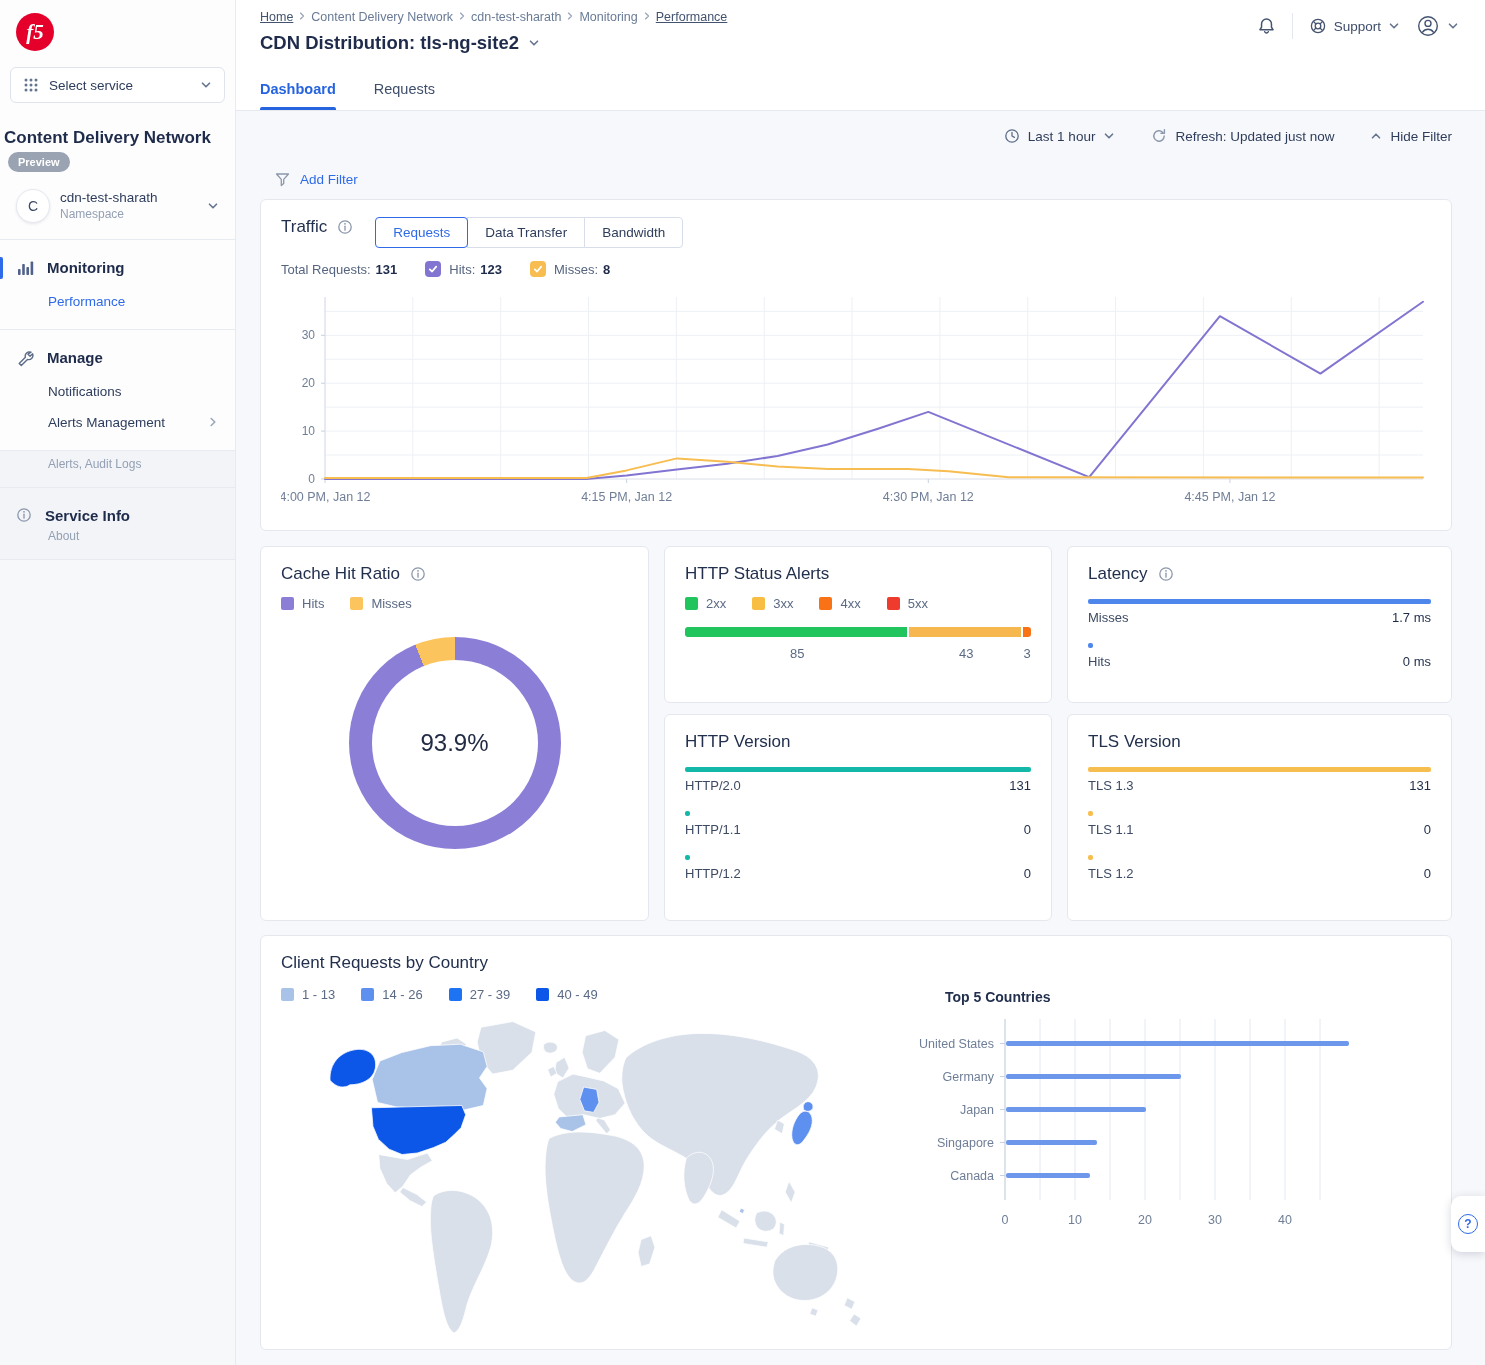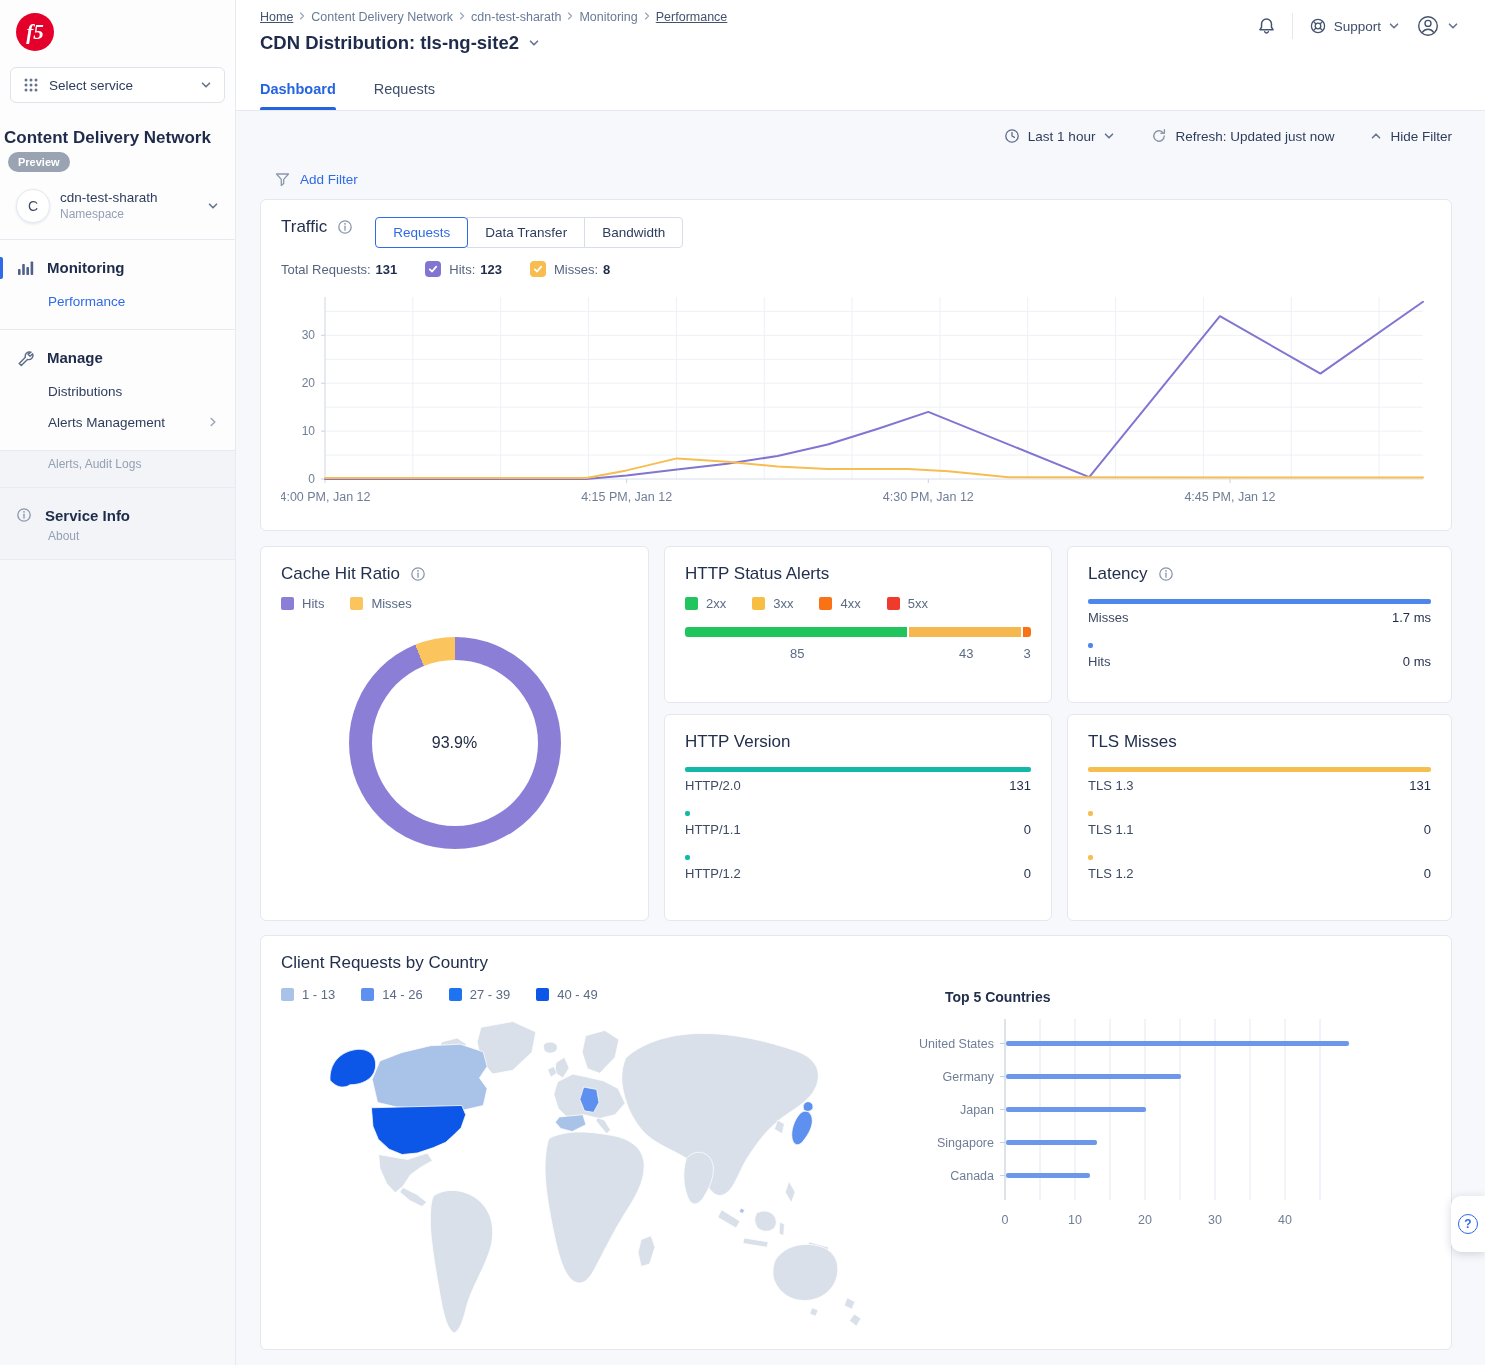--- a/index.html
+++ b/index.html
@@ -68,21 +68,21 @@
   #traffic-chart{margin-top:10px}
   
   .grid2{display:grid;grid-template-columns:389px 388px 1fr;grid-template-rows:157px 207px;gap:11px 15px;margin-top:15px}
   .grid2 .panel{overflow:hidden}
   .cache-card{grid-row:1/3}
   .legend{display:flex;gap:26px;margin-top:12px;font-size:13px;color:#5b6a85;align-items:center;flex-wrap:wrap}
   .legend-item{display:flex;align-items:center}
   .sw{width:13px;height:13px;border-radius:2px;margin-right:8px;flex:none}
   .donut-wrap{display:flex;justify-content:center;margin-top:26px}
   .donut{width:212px;height:212px;border-radius:50%;position:relative}
-  .donut-hole{position:absolute;inset:23px;background:#fff;border-radius:50%;display:flex;align-items:center;justify-content:center;font-size:16px;color:#222c44}
+  .donut-hole{position:absolute;inset:23px;background:#fff;border-radius:50%;display:flex;align-items:center;justify-content:center;font-size:24px;color:#222c44}
   .hbar{display:flex;gap:2px;height:10px;margin-top:16px}
   .hbar-seg:first-child{border-radius:3px 0 0 3px}
   .hbar-seg:last-child{border-radius:0 3px 3px 0}
   .hbar-labels{position:relative;height:18px;margin-top:9px;font-size:13px;color:#5b6a85}
   .hbar-label{position:absolute;transform:translateX(-50%)}
   .meter-row{margin-top:18px}
   .meter-row.firstrow{margin-top:15px}
   .meter-bar{height:5px;border-radius:2px}
   .meter-info{display:flex;justify-content:space-between;margin-top:6px;font-size:13px}
   .meter-label{color:#3c4a63}
@@ -168,21 +168,21 @@
         <div class="nav-section">
           <div class="nav-head">
             <span class="icon">
               <svg width="18" height="18" viewBox="0 0 18 18">
                 <path d="M15 3.2a4.2 4.2 0 0 0-5.6 5.1L3.2 14.5l2.1 2.1 6.2-6.2a4.2 4.2 0 0 0 5.1-5.6l-2.5 2.5-2.1-2.1z" fill="none" stroke="#5d6c87" stroke-width="1.4" stroke-linejoin="round"></path>
               </svg>
             </span>
             <span>Manage</span>
           </div>
           <div class="nav-link">
-            <span>Distributions</span>
+            <span>Notifications</span>
           </div>
           <div class="nav-link">
             <span>Alerts Management</span>
             <span class="icon">
               <svg width="12" height="12" viewBox="0 0 12 12">
                 <polyline points="4.2,2.5 7.8,6 4.2,9.5" fill="none" stroke="#9aa6ba" stroke-width="1.6" stroke-linecap="round" stroke-linejoin="round"></polyline>
               </svg>
             </span>
           </div>
         </div>
@@ -532,21 +532,21 @@
                 <div class="meter-info">
                   <span class="meter-label">HTTP/1.2</span>
                   <span class="meter-val">0</span>
                 </div>
               </div>
             </div>
         </section>
 
         <section class="panel">
           <div class="panel-title-row">
-            <span class="panel-title">TLS Misses</span>
+            <span class="panel-title">TLS Version</span>
           </div>
           <div id="tlsver-meter">
               <div class="meter-row firstrow">
                 <div class="meter-bar" style="background: rgb(246, 189, 79); width: 100%;"></div>
                 <div class="meter-info">
                   <span class="meter-label">TLS 1.3</span>
                   <span class="meter-val">131</span>
                 </div>
               </div>
               <div class="meter-row">

